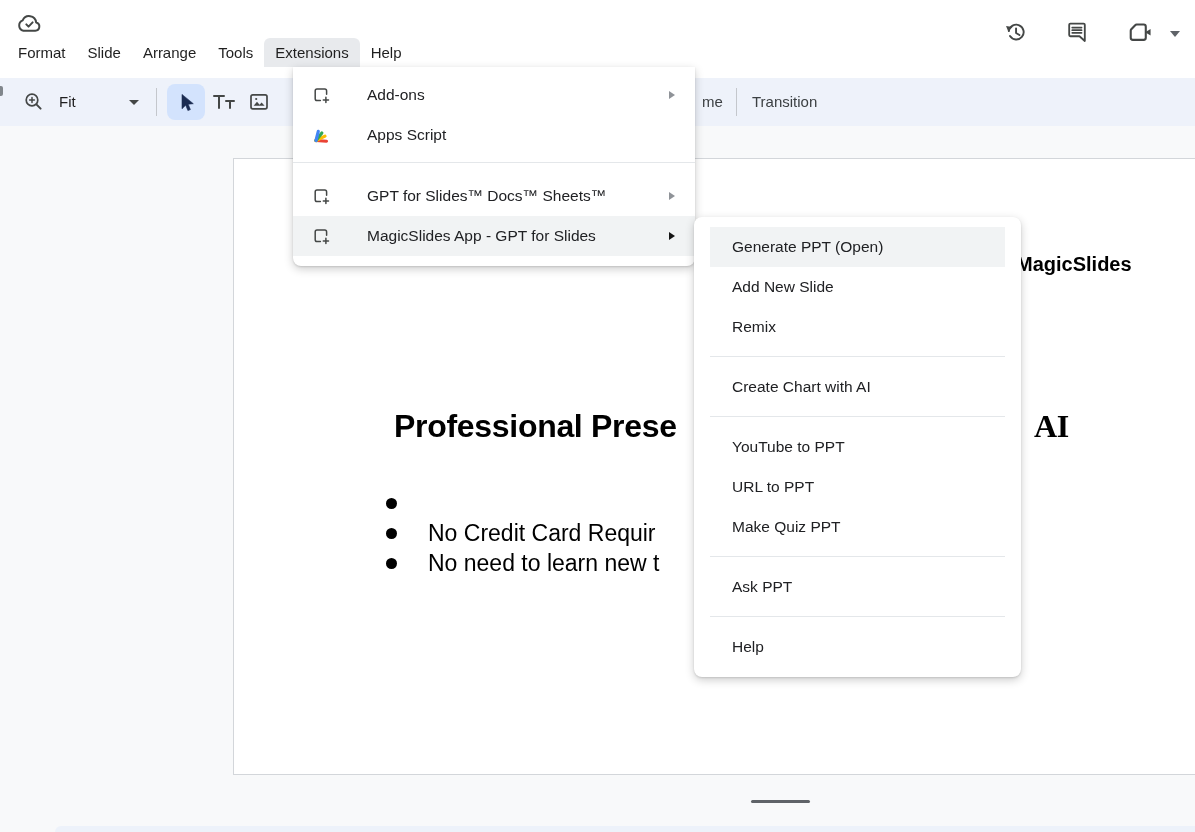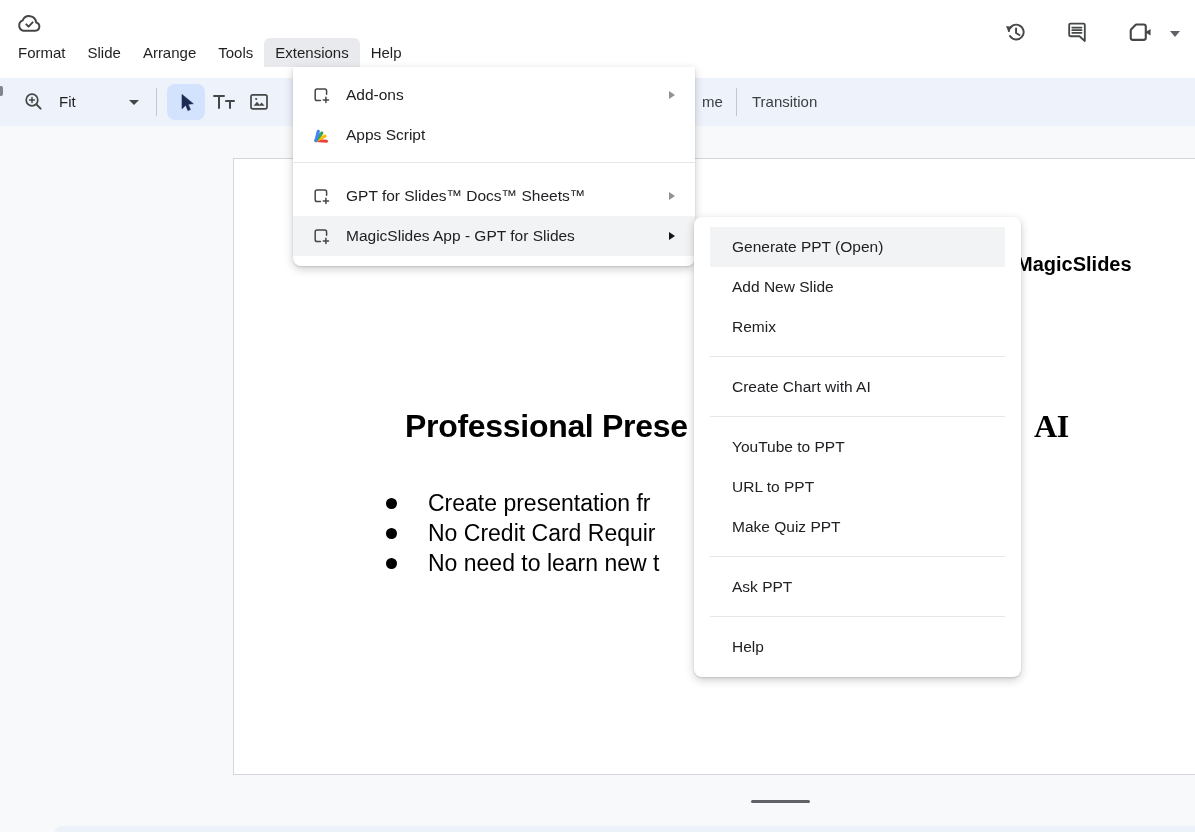--- a/index.html
+++ b/index.html
@@ -36,38 +36,38 @@
   .tb-select { position:absolute; left:167px; top:6px; width:38px; height:36px; background:#d3e3fd; border-radius:8px; display:flex; align-items:center; justify-content:center; }
   .tb-textbox { position:absolute; left:210px; top:11px; width:27px; height:26px; }
   .tb-image { position:absolute; left:247px; top:12px; width:24px; height:24px; }
   .tb-theme-partial { position:absolute; left:702px; top:0; line-height:48px; font-size:15px; color:#3c4043; }
   .tb-transition { position:absolute; left:752px; top:0; line-height:48px; font-size:15px; color:#3c4043; }
 
   
   .workspace { position:absolute; top:126px; left:0; width:1195px; height:706px; background:#f8f9fa; }
   .slide { position:absolute; left:233px; top:32px; width:1005px; height:617px; background:#fff; border:1px solid #d3d6da; }
   .slide-brand { position:absolute; left:782px; top:94px; font-size:20px; font-weight:700; color:#000; white-space:nowrap; }
-  .slide-title-left  { position:absolute; left:171px; top:249px; font-size:32px; font-weight:800; letter-spacing:-0.3px; color:#000; white-space:nowrap; }
+  .slide-title-left  { position:absolute; left:160px; top:249px; font-size:32px; font-weight:800; letter-spacing:-0.3px; color:#000; white-space:nowrap; }
   .slide-title-right { position:absolute; left:800px; top:249px; font-size:32px; font-weight:800; letter-spacing:-0.3px; color:#000; white-space:nowrap;font-family:Liberation Serif, serif; }
   .slide-bullets { position:absolute; left:152px; top:329px; }
   .bullet-row { display:flex; align-items:center; height:30px; }
   .bullet-dot { width:11px; height:11px; border-radius:50%; background:#000; flex:none; }
   .bullet-text { margin-left:31px; font-size:23px; color:#000; white-space:nowrap; }
 
   .notes-panel { position:absolute; left:55px; top:700px; width:1140px; height:6px; background:#edf2fa; border-radius:16px 0 0 0; }
   .notes-handle { position:absolute; left:751px; top:674px; width:59px; height:3px; background:#5f6368; border-radius:2px; }
 
   
   .ext-menu { position:absolute; left:293px; top:67px; width:402px; padding:8px 0 10px;
     background:#fff; border-radius:0 0 8px 8px; z-index:40;
     box-shadow:0 3px 10px rgba(0,0,0,.2), 0 1px 2px rgba(0,0,0,.12); }
   .ext-row { height:40px; display:flex; align-items:center; padding:0 20px 0 18px; font-size:15.5px; color:#202124; }
   .ext-row.active { background:#f1f3f4; }
   .ext-ico { width:20px; height:20px; margin-right:15px; flex:none; display:flex; align-items:center; justify-content:center; }
-  .ext-label { white-space:nowrap; }
+  .ext-label { white-space:nowrap;margin-left:21px; }
   .sub-arrow { margin-left:auto; width:0; height:0;
     border-left:6.5px solid #8f9398; border-top:4.5px solid transparent; border-bottom:4.5px solid transparent; flex:none; }
   .sub-arrow.dark { border-left-color:#141414; }
   .ext-divider { height:1px; background:#e4e7ea; margin:7px 0 13px; }
 
   
   .ms-menu { position:absolute; left:694px; top:217px; width:327px; padding:10px 16px;
     background:#fff; border-radius:8px; z-index:41; overflow:hidden;
     box-shadow:0 3px 10px rgba(0,0,0,.2), 0 1px 2px rgba(0,0,0,.12); }
   .ms-row { height:40px; line-height:40px; padding-left:22px; font-size:15.5px; color:#202124; white-space:nowrap; }
@@ -161,21 +161,20 @@
 </div>
 
 <div class="workspace">
   <div class="slide">
     <div class="slide-brand">MagicSlides</div>
     <div class="slide-title-left">Professional Prese</div>
     <div class="slide-title-right">AI</div>
     <div class="slide-bullets">
       <div class="bullet-row">
         <span class="bullet-dot"></span>
-        <span class="bullet-text">Create presentation fr</span>
       </div>
       <div class="bullet-row">
         <span class="bullet-dot"></span>
         <span class="bullet-text">No Credit Card Requir</span>
       </div>
       <div class="bullet-row">
         <span class="bullet-dot"></span>
         <span class="bullet-text">No need to learn new t</span>
       </div>
     </div>

